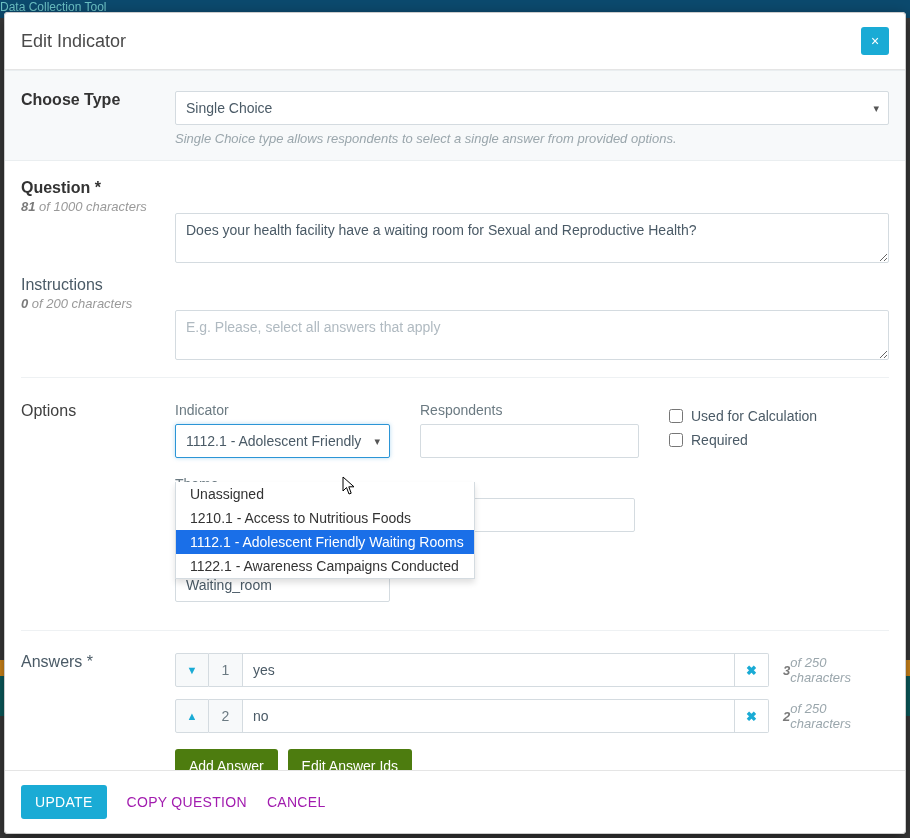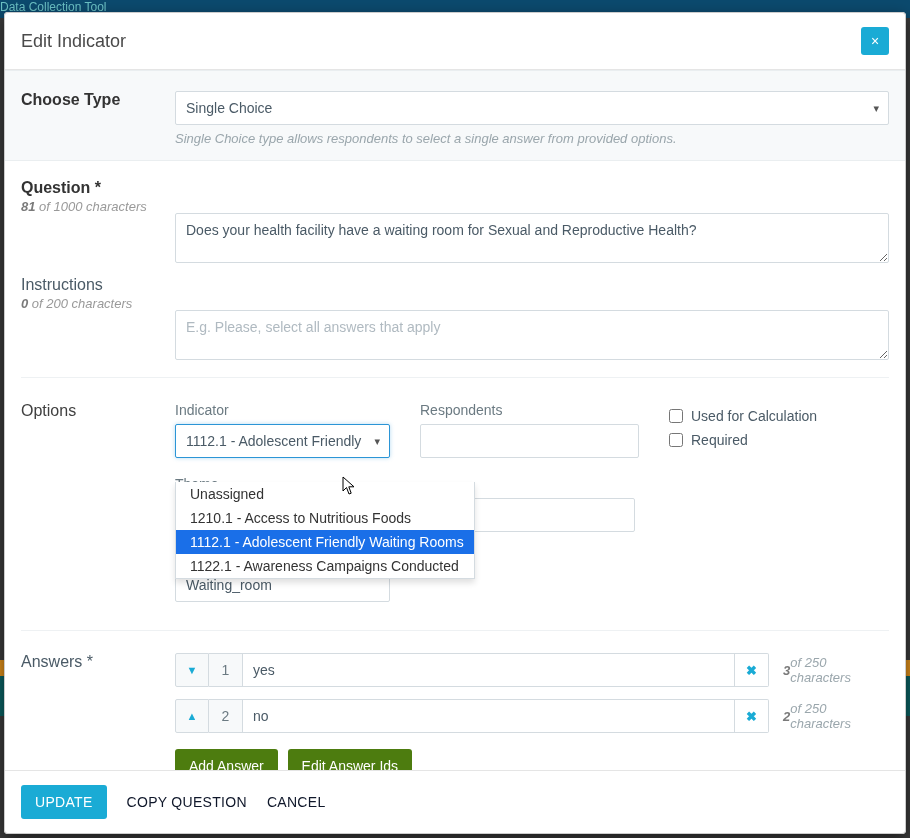--- a/index.html
+++ b/index.html
@@ -59,21 +59,21 @@
   .ag-btn:first-child { border-radius:2px 0 0 2px; }
   .ag-num { width:34px; border:1px solid #d4dbe0; border-left:none; background:#f7f9fa; display:flex; align-items:center; justify-content:center; color:#6b7a82; }
   .ag-input { flex:1; border:1px solid #d4dbe0; border-left:none; padding:8px 10px; font-size:14px; color:#4a5a66; }
   .ag-del { width:34px; border:1px solid #d4dbe0; border-left:none; border-radius:0 2px 2px 0; background:#fff; display:flex; align-items:center; justify-content:center; color:#1aabd5; font-size:13px; font-weight:bold; cursor:pointer; }
   .answer-meta { width:120px; padding-left:14px; display:flex; align-items:center; font-style:italic; color:#9aa6ac; font-size:13px; }
   .answer-meta b { color:#7a7a7a; font-weight:700; }
   .btn { border:none; background:#4d7c0f; color:#fff; padding:9px 14px; border-radius:3px; font-size:14px; cursor:pointer; }
   .btn + .btn { margin-left:6px; }
   .modal-footer { border-top:1px solid #e5e5e5; padding:14px 16px; display:flex; align-items:center; gap:20px; }
   .btn-primary { background:#1aabd5; font-weight:500; letter-spacing:.3px; }
-  .link-btn { background:none; border:none; color:#0f172a; font-size:14px; cursor:pointer; letter-spacing:.3px; }
+  .link-btn { background:none; border:none; color:#a21caf; font-size:14px; cursor:pointer; letter-spacing:.3px; }
   .orange-strip { position:absolute; left:0; right:0; height:16px; background:#d98c1a; top:660px; }
   .teal-strip { position:absolute; left:0; right:0; height:40px; background:#0b5f60; top:676px; }
 </style>
 </head>
 <body>
 
 <div class="backdrop">
   <div class="orange-strip"></div>
   <div class="teal-strip"></div>
   <div class="top-bar">

